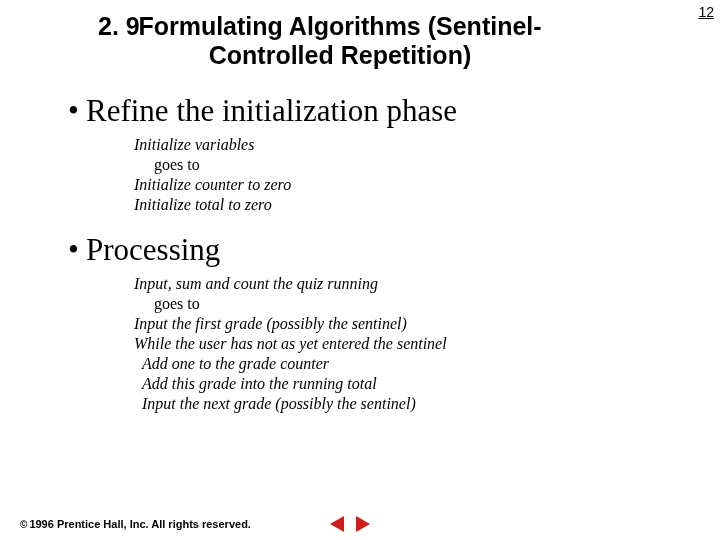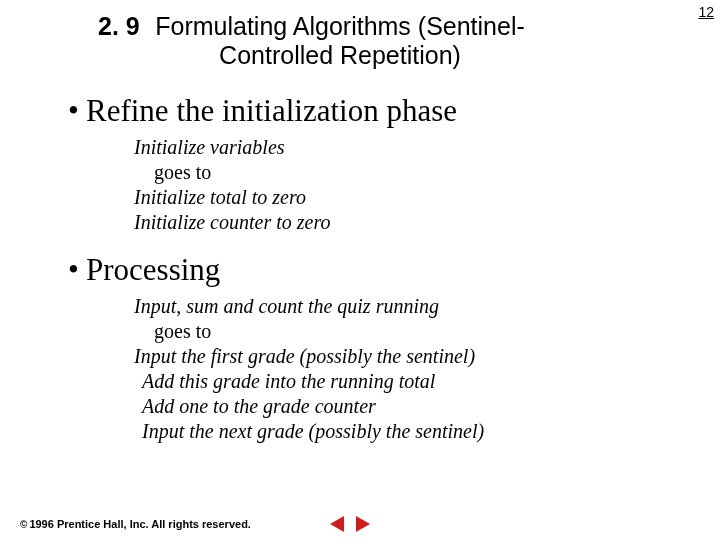--- a/index.html
+++ b/index.html
@@ -1,25 +1,25 @@
 <!DOCTYPE html>
 <html><head>
 <meta charset="utf-8">
 <style>
   * { margin: 0; padding: 0; box-sizing: border-box; }
   html, body { width: 720px; height: 540px; background: #fff; font-family: "Times New Roman", Times, serif; color: #000; }
   .slide { position: relative; width: 720px; height: 540px; }
   .page-num { position: absolute; top: 4px; right: 6px; font-family: Arial, Helvetica, sans-serif; font-size: 14px; text-decoration: underline; }
   .title-row { position: absolute; top: 12px; left: 0; width: 672px; padding-left: 8px; }
   .sec-num { position: absolute; left: 98px; top: 0; font-family: Arial, Helvetica, sans-serif; font-weight: bold; font-size: 25px; }
-  .sec-title { display: block; margin: 0 auto; width: 430px; text-align: center; font-family: Arial, Helvetica, sans-serif; font-weight: normal; font-size: 25px; line-height: 1.15; }
+  .sec-title { display: block; margin: 0 auto; width: 430px; text-align: center; font-family: Arial, Helvetica, sans-serif; font-weight: bold; font-size: 25px; line-height: 1.15; }
   .content { position: absolute; top: 92px; left: 68px; width: 600px; }
   .bullet { font-size: 31px; line-height: 1.25; margin-bottom: 4px; }
   .bullet .dot { display: inline-block; width: 18px; }
-  .sub { margin-left: 66px; font-size: 20px; line-height: 1.25; }
+  .sub { margin-left: 66px; font-size: 16px; line-height: 1.25; }
   .sub .italic { font-style: italic; }
   .sub .goes { margin-left: 20px; }
   .sub .inner { margin-left: 8px; }
   .proc-block { margin-top: 16px; }
   .footer { position: absolute; left: 20px; bottom: 10px; font-family: Arial, Helvetica, sans-serif; font-size: 11px; font-weight: bold; display: flex; align-items: center; gap: 2px; }
   .copy { font-size: 10px; }
   .nav { position: absolute; left: 330px; bottom: 8px; display: flex; gap: 12px; }
   .tri { width: 0; height: 0; border-top: 8px solid transparent; border-bottom: 8px solid transparent; }
   .tri-left { border-right: 14px solid #d01c1c; }
   .tri-right { border-left: 14px solid #d01c1c; }
@@ -37,33 +37,34 @@
   </div>
 
   <div class="content">
 
     <div class="bullet">
       <span class="dot">•</span><span>Refine the initialization phase</span>
     </div>
     <div class="sub">
       <div class="italic">Initialize variables</div>
       <div class="goes">goes to</div>
+      <div class="italic">Initialize counter to zero</div>
       <div class="italic">Initialize total to zero</div>
-      <div class="italic">Initialize counter to zero</div>
     </div>
 
     <div class="bullet proc-block">
       <span class="dot">•</span><span>Processing</span>
     </div>
     <div class="sub">
       <div class="italic">Input, sum and count the quiz running</div>
       <div class="goes">goes to</div>
       <div class="italic">Input the first grade (possibly the sentinel)</div>
+      <div class="italic">While the user has not as yet entered the sentinel</div>
+      <div class="italic inner">Add one to the grade counter</div>
       <div class="italic inner">Add this grade into the running total</div>
-      <div class="italic inner">Add one to the grade counter</div>
       <div class="italic inner">Input the next grade (possibly the sentinel)</div>
     </div>
 
   </div>
 
   <div class="footer">
     <span class="copy">©</span>
     <span>1996 Prentice Hall, Inc. All rights reserved.</span>
   </div>
 

